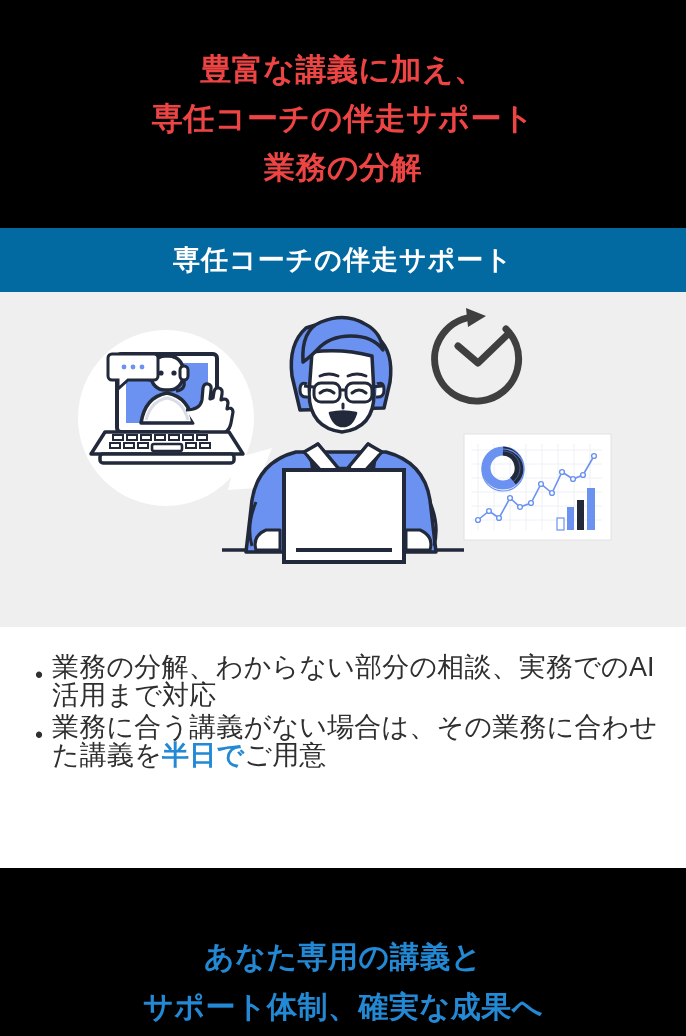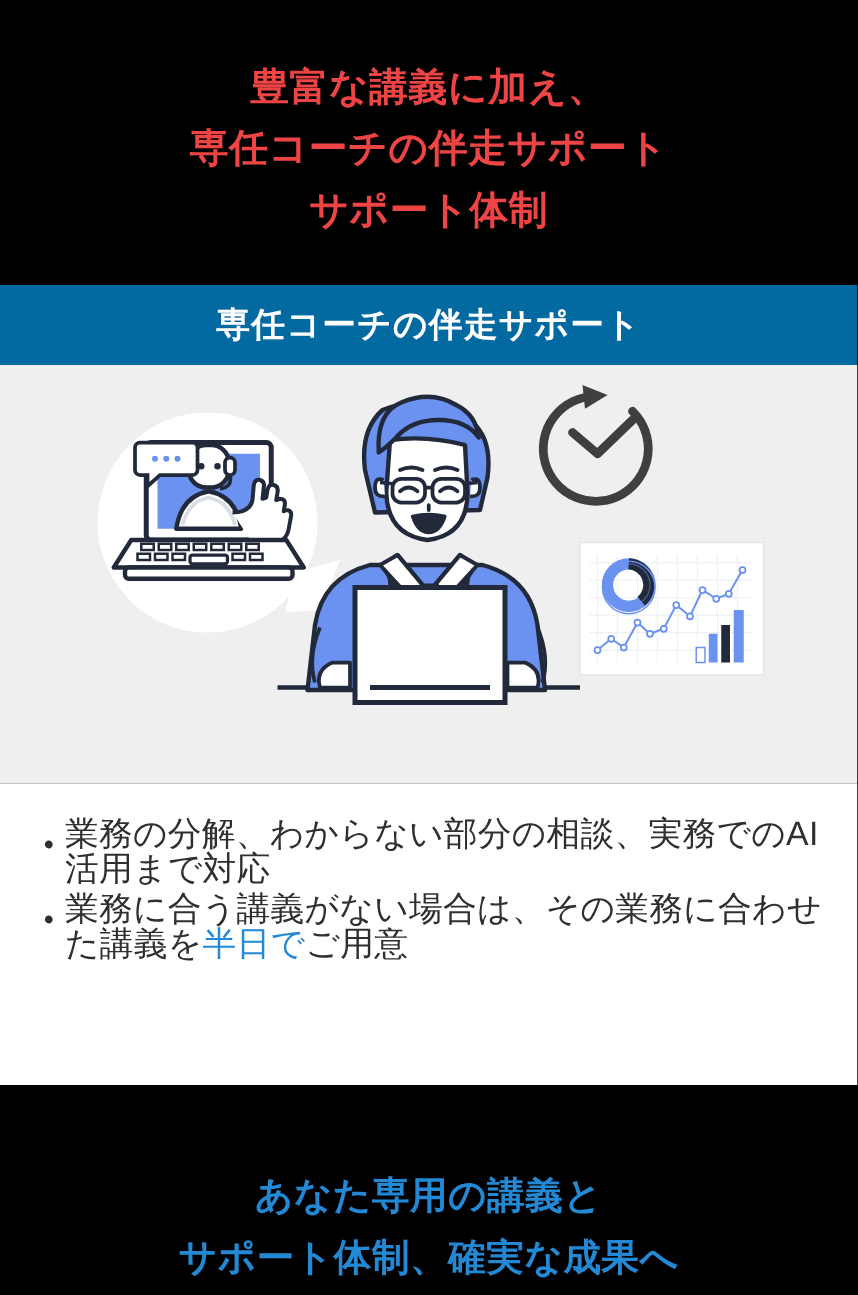--- a/index.html
+++ b/index.html
@@ -75,21 +75,21 @@
     line-height: 44px;
     text-align: center;
   }
   .bullet-text {
     flex: 1 1 auto;
     color: #2f2f2f;
     font-size: 27px;
     line-height: 28px;
     letter-spacing: 0.2px;
   }
-  .hl { color: #2389d4; font-weight: 400; margin-top: 44px; }
+  .hl { color: #2389d4; font-weight: 700; margin-top: 44px; }
 
   
   .footer {
     height: 200px;
     background: #000000;
     display: flex;
     flex-direction: column;
     align-items: center;
     justify-content: center;
     padding-top: 28px;
@@ -105,21 +105,21 @@
   }
 </style>
 </head>
 <body>
 
 <div class="page">
 
   <div class="header">
     <div class="header-line">豊富な講義に加え、</div>
     <div class="header-line">専任コーチの伴走サポート</div>
-    <div class="header-line">サポート体制</div>
+    <div class="header-line">業務の分解</div>
   </div>
 
   <div class="banner">
     <div class="banner-text">専任コーチの伴走サポート</div>
   </div>
 
   <div class="illus">
     <svg width="686" height="335" viewBox="0 0 686 335">
 
       <g>

